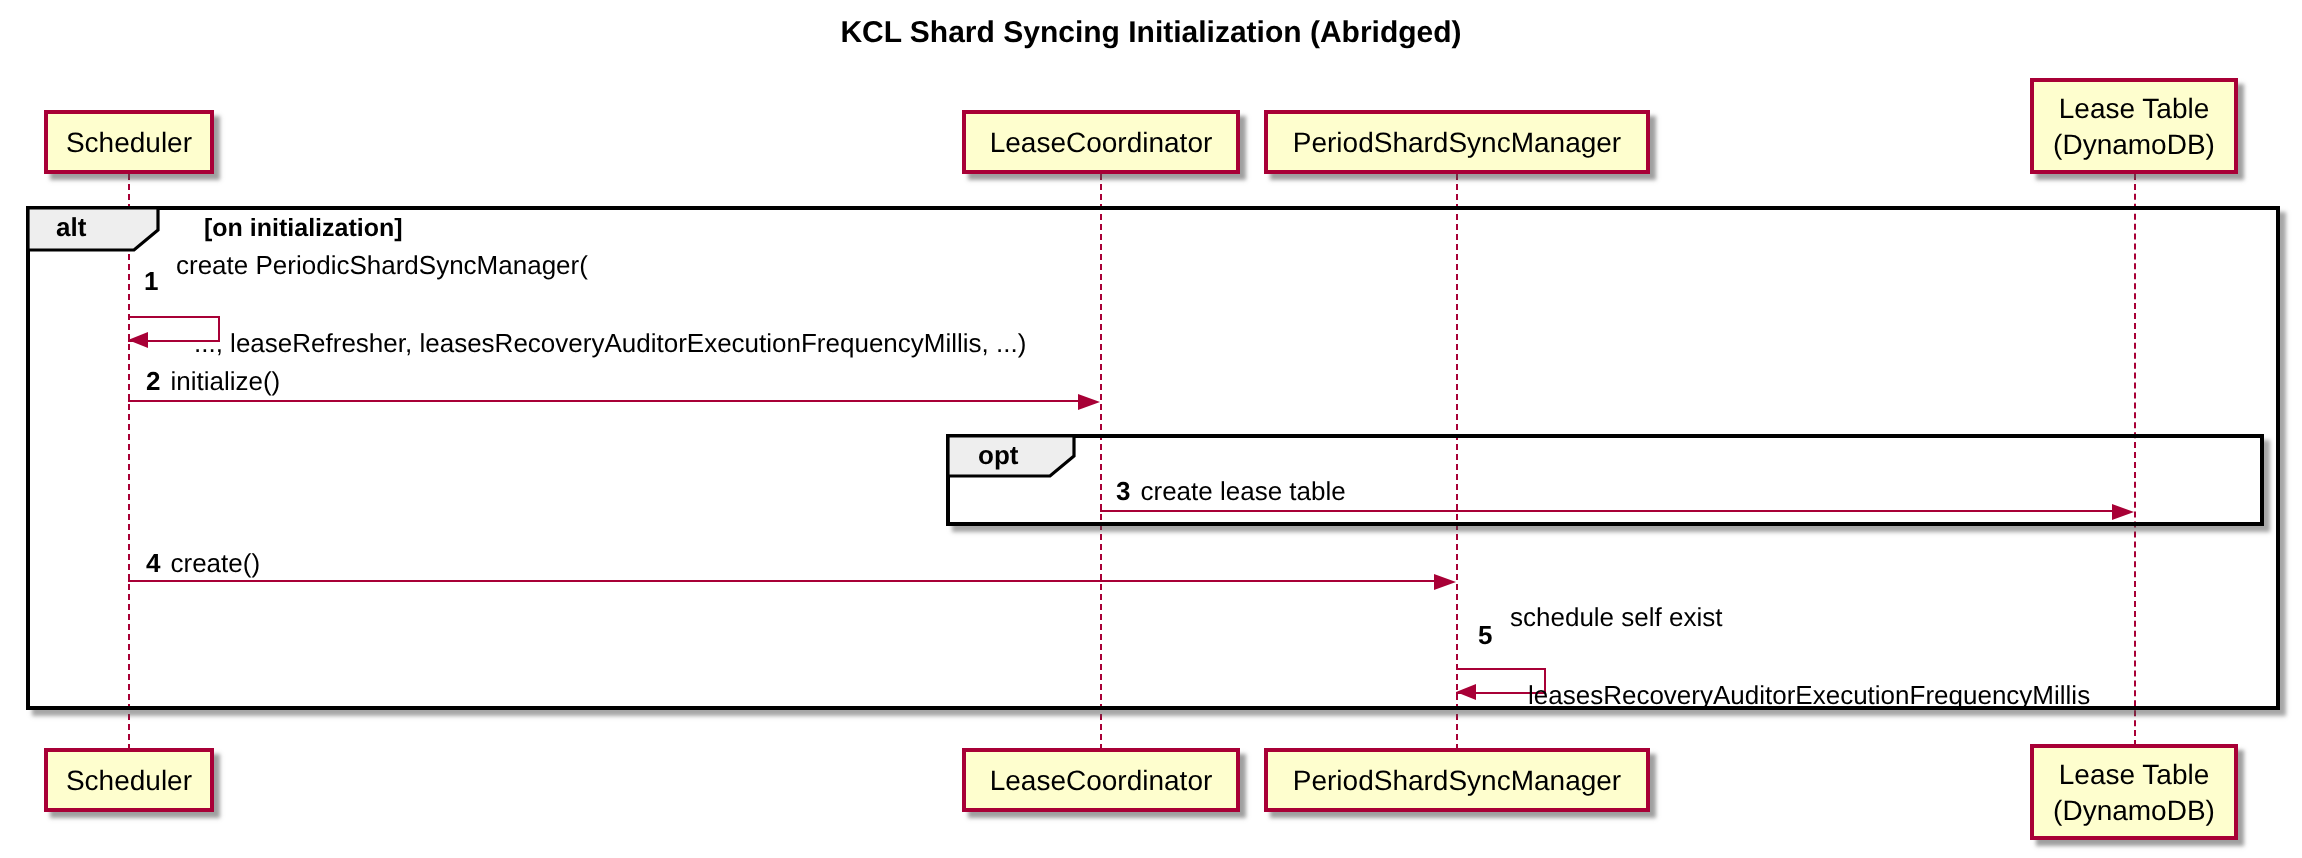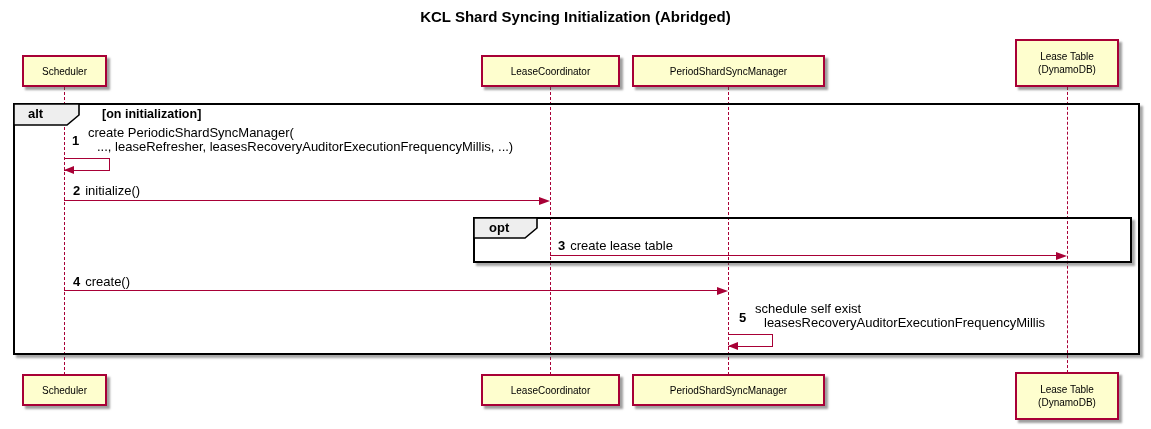--- a/index.html
+++ b/index.html
@@ -11,21 +11,21 @@
   .title{
     position:absolute;top:8px;left:0;width:100%;text-align:center;
     font-size:15px;font-weight:bold;
   }
   .pbox{
     position:absolute;box-sizing:border-box;
     background:var(--participant-fill);
     border:2px solid var(--participant-border);
     box-shadow:3px 3px 2px rgba(80,80,80,0.55);
     display:flex;flex-direction:column;align-items:center;justify-content:center;
-    font-size:10px;line-height:1.3;text-align:center;z-index:3;
+    font-size:14px;line-height:1.3;text-align:center;z-index:3;
   }
   .lifeline{
     position:absolute;width:0;border-left:1px dashed var(--arrow);z-index:1;
   }
   .frame{
     position:absolute;box-sizing:border-box;
     border:2px solid var(--frame-border);
     box-shadow:3px 3px 2px rgba(80,80,80,0.5);
     z-index:2;background:transparent;
   }
@@ -34,21 +34,21 @@
   .frame-label{
     position:absolute;z-index:5;font-size:13px;font-weight:bold;
   }
   .condition{
     position:absolute;z-index:5;font-size:12.5px;font-weight:bold;white-space:nowrap;
   }
   .msg{
     position:absolute;z-index:5;font-size:13px;white-space:nowrap;line-height:14px;
   }
   .msg .num{font-weight:bold;margin-right:5px;}
-  .msg .indent{padding-left:9px;}
+  .msg .indent{padding-left:9px;margin-top:25px;}
   .arrow-line{
     position:absolute;height:0;border-top:1px solid var(--arrow);z-index:4;
   }
   .arrow-head-right{
     position:absolute;width:0;height:0;z-index:4;
     border-top:4px solid transparent;border-bottom:4px solid transparent;
     border-left:11px solid var(--arrow);
   }
   .arrow-head-left{
     position:absolute;width:0;height:0;z-index:4;

